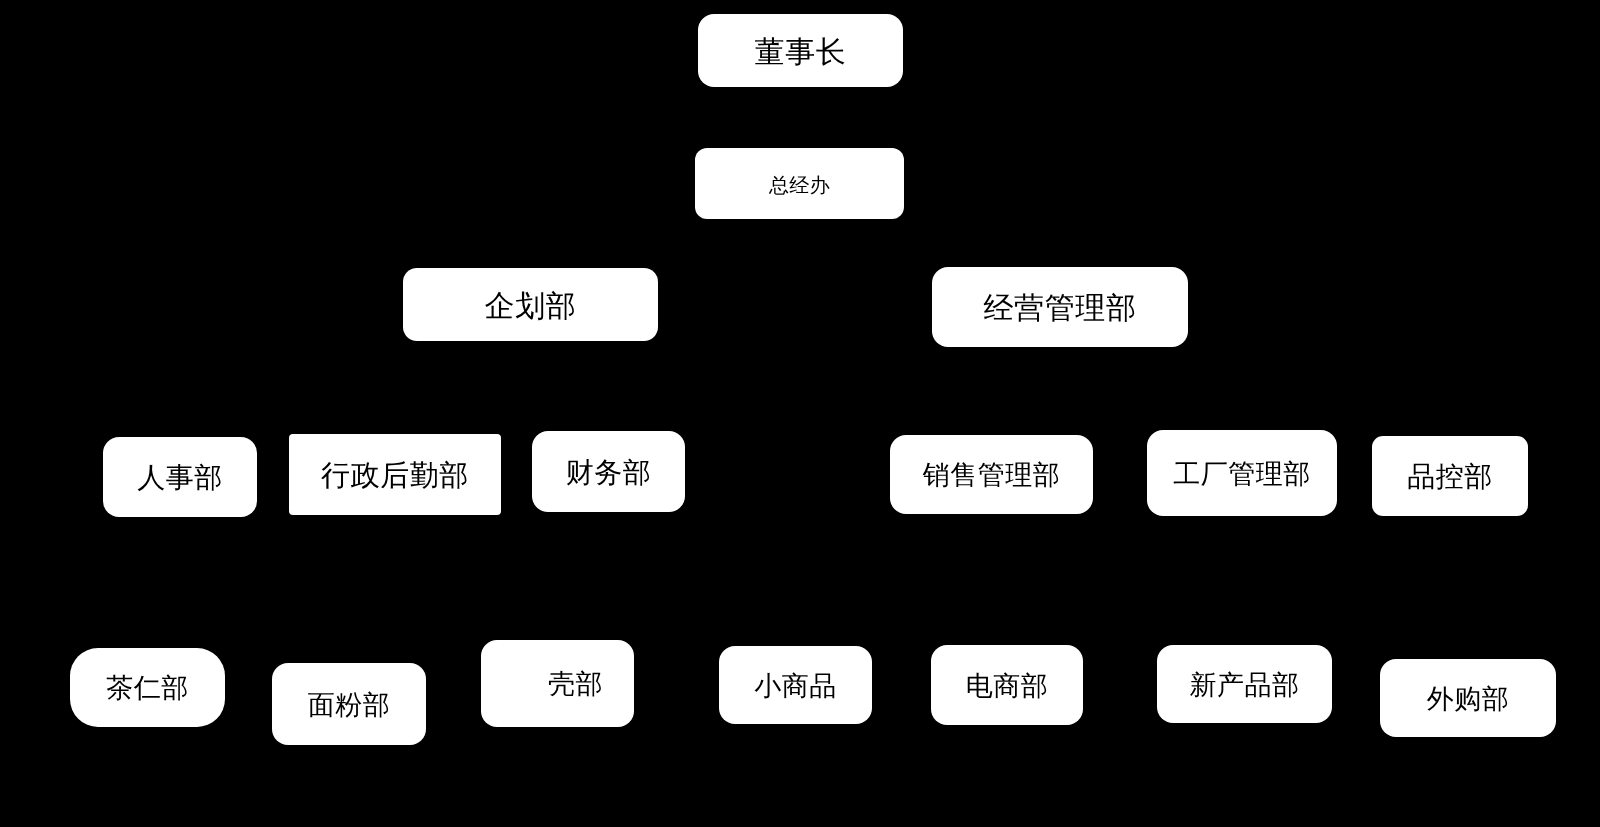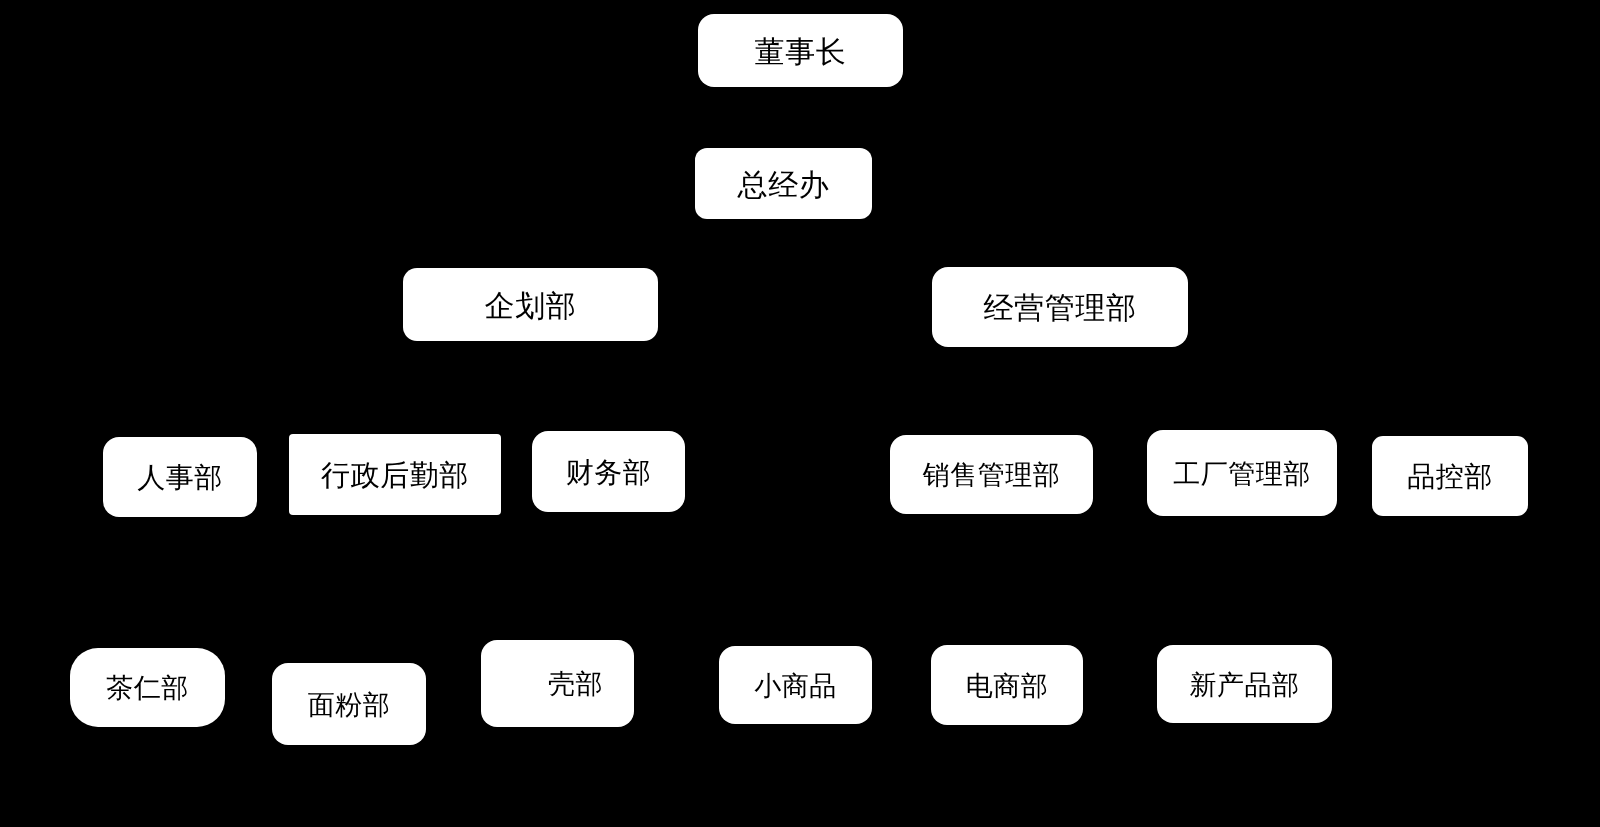--- a/index.html
+++ b/index.html
@@ -40,21 +40,21 @@
     transform: translateY(1px);
   }
 </style>
 </head>
 <body>
 
 <div id="org-canvas" style="background: rgb(0, 0, 0);">
     <div class="node" style="left: 698px; top: 14px; width: 205px; height: 73px; border-radius: 16px; background: rgb(255, 255, 255); color: rgb(0, 0, 0); font-size: 30px;">
       <span class="node-label">董事长</span>
     </div>
-    <div class="node" style="left: 695px; top: 148px; width: 177px; height: 71px; border-radius: 12px; background: rgb(255, 255, 255); color: rgb(0, 0, 0); font-size: 30px;">
+    <div class="node" style="left: 695px; top: 148px; width: 209px; height: 71px; border-radius: 12px; background: rgb(255, 255, 255); color: rgb(0, 0, 0); font-size: 20px;">
       <span class="node-label">总经办</span>
     </div>
     <div class="node" style="left: 403px; top: 268px; width: 255px; height: 73px; border-radius: 14px; background: rgb(255, 255, 255); color: rgb(0, 0, 0); font-size: 30px;">
       <span class="node-label">企划部</span>
     </div>
     <div class="node" style="left: 932px; top: 267px; width: 256px; height: 80px; border-radius: 16px; background: rgb(255, 255, 255); color: rgb(0, 0, 0); font-size: 30px;">
       <span class="node-label">经营管理部</span>
     </div>
     <div class="node" style="left: 103px; top: 437px; width: 154px; height: 80px; border-radius: 16px; background: rgb(255, 255, 255); color: rgb(0, 0, 0); font-size: 28px;">
       <span class="node-label">人事部</span>
@@ -85,13 +85,16 @@
     </div>
     <div class="node" style="left: 719px; top: 646px; width: 153px; height: 78px; border-radius: 16px; background: rgb(255, 255, 255); color: rgb(0, 0, 0); font-size: 27px;">
       <span class="node-label">小商品</span>
     </div>
     <div class="node" style="left: 931px; top: 645px; width: 152px; height: 80px; border-radius: 16px; background: rgb(255, 255, 255); color: rgb(0, 0, 0); font-size: 27px;">
       <span class="node-label">电商部</span>
     </div>
     <div class="node" style="left: 1157px; top: 645px; width: 175px; height: 78px; border-radius: 16px; background: rgb(255, 255, 255); color: rgb(0, 0, 0); font-size: 27px;">
       <span class="node-label">新产品部</span>
     </div>
+    <div class="node" style="left: 1380px; top: 659px; width: 176px; height: 78px; border-radius: 16px; background: rgb(255, 255, 255); color: rgb(0, 0, 0); font-size: 27px;">
+      <span class="node-label">外购部</span>
+    </div>
   </div>
 
 </body></html>

